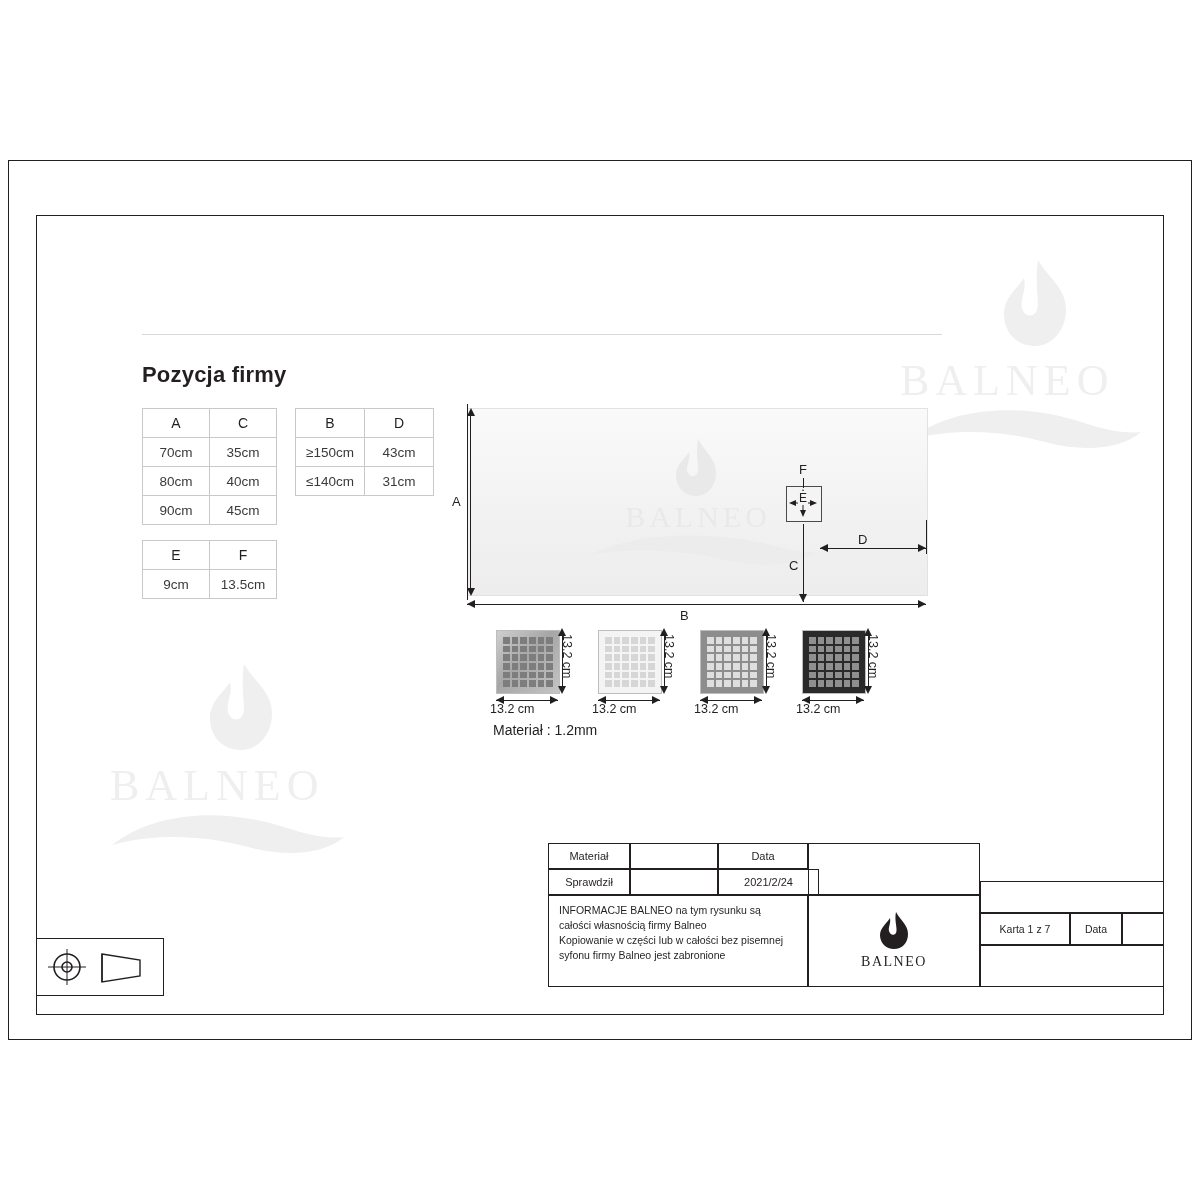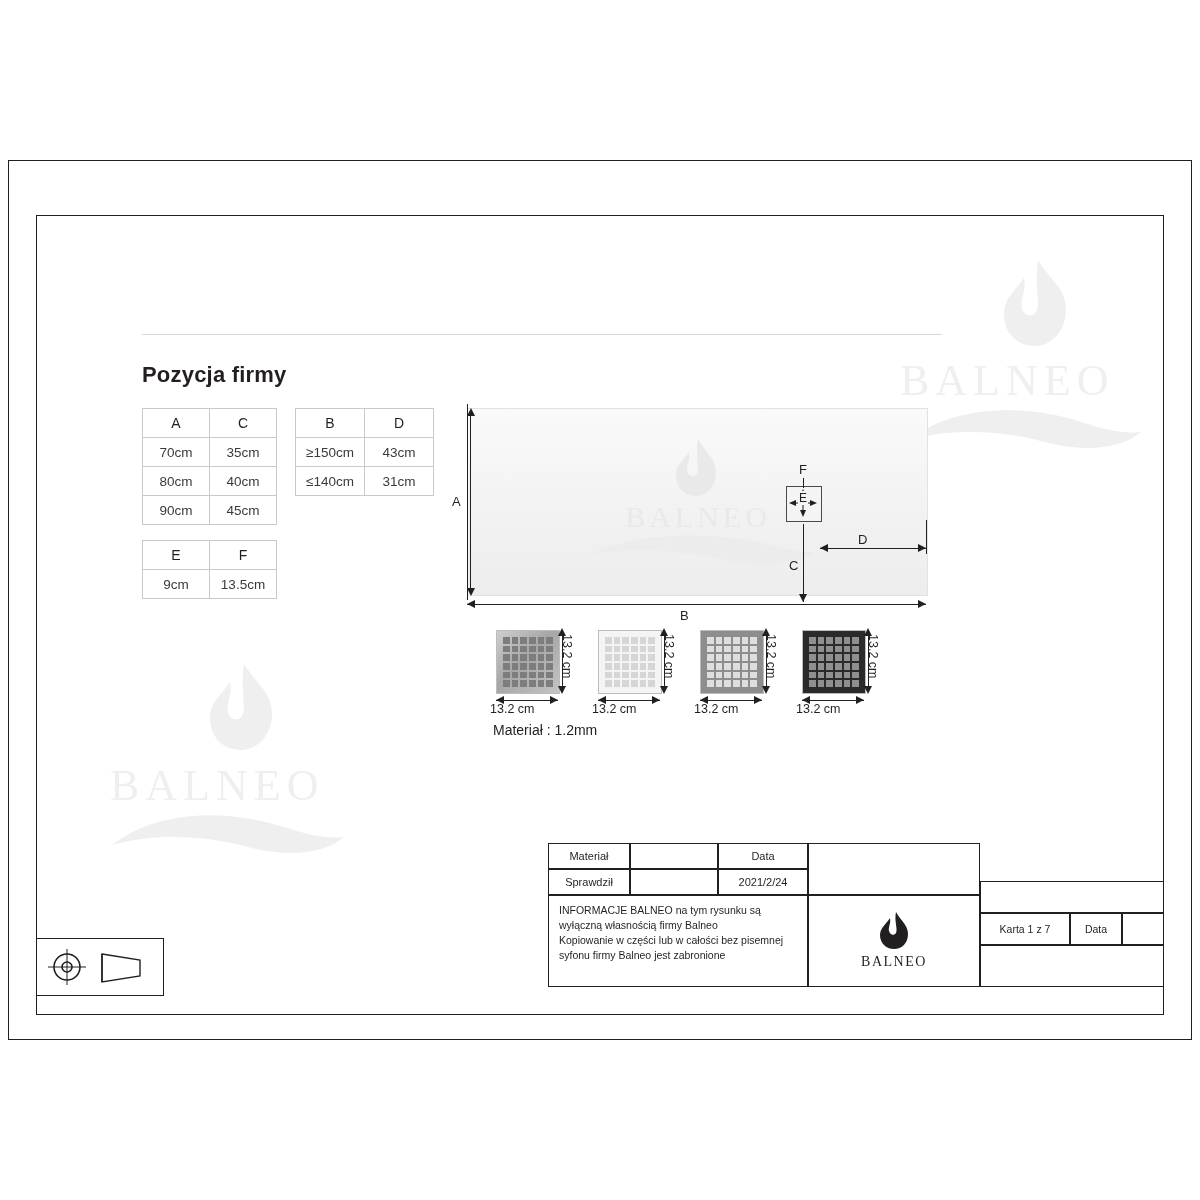--- a/index.html
+++ b/index.html
@@ -388,25 +388,25 @@
     <path d="M62 12 L100 18 L100 34 L62 40 Z" fill="none" stroke="#231f20" stroke-width="1.4"></path>
     <line x1="62" y1="12" x2="62" y2="40" stroke="#231f20" stroke-width="1.4"></line>
   </svg>
 
   <div class="tb-cell" style="left:548px;top:843px;width:82px;height:26px;">Materiał</div>
   <div class="tb-cell" style="left:630px;top:843px;width:88px;height:26px;"></div>
   <div class="tb-cell" style="left:718px;top:843px;width:90px;height:26px;">Data</div>
 
   <div class="tb-cell" style="left:548px;top:869px;width:82px;height:26px;">Sprawdził</div>
   <div class="tb-cell" style="left:630px;top:869px;width:88px;height:26px;"></div>
-  <div class="tb-cell" style="left:718px;top:869px;width:90px;height:26px;">2021/2/24</div>
+  <div class="tb-cell" style="left:718px;top:869px;width:101px;height:26px;">2021/2/24</div>
 
   <div class="tb-note" style="left:548px;top:895px;width:260px;height:92px;">
     <div>INFORMACJE BALNEO na tym rysunku są</div>
-    <div>wyłączną własnością firmy Balneo</div>
+    <div>całości własnością firmy Balneo</div>
     <div>Kopiowanie w części lub w całości bez pisemnej</div>
     <div>syfonu firmy Balneo jest zabronione</div>
   </div>
 
   <div class="tb-cell" style="left:808px;top:843px;width:172px;height:52px;"></div>
   <div class="tb-cell" style="left:808px;top:895px;width:172px;height:92px;">
     <svg width="110" height="62" viewBox="0 0 110 62">
       <path d="M57 2 C62 11 69 15 69 24 C69 33 63 39 55 39 C47 39 41 33 41 25 C41 18 47 14 51 8 C52 14 49 17 50 21 C51 25 55 26 57 23 C59 19 55 11 57 2 Z" fill="#231f20"></path>
       <text x="55" y="56" text-anchor="middle" font-family="Liberation Serif, serif" font-size="14" letter-spacing="1.5" fill="#231f20">BALNEO</text>
     </svg>

